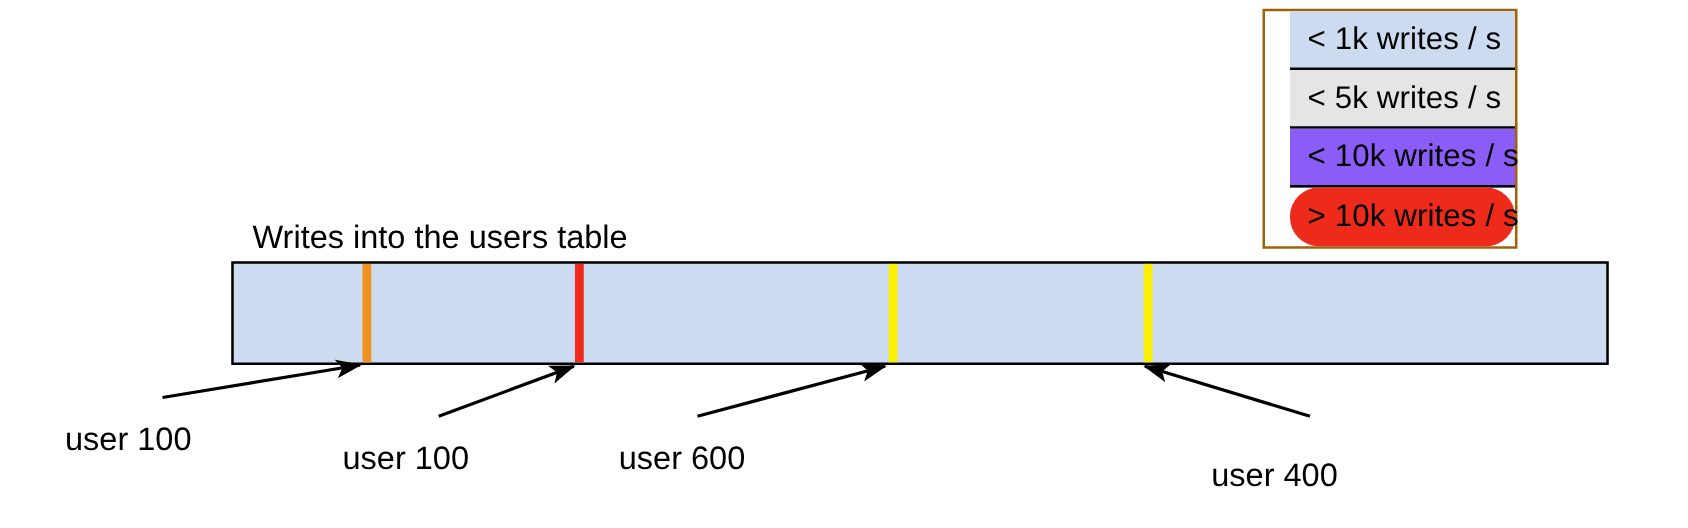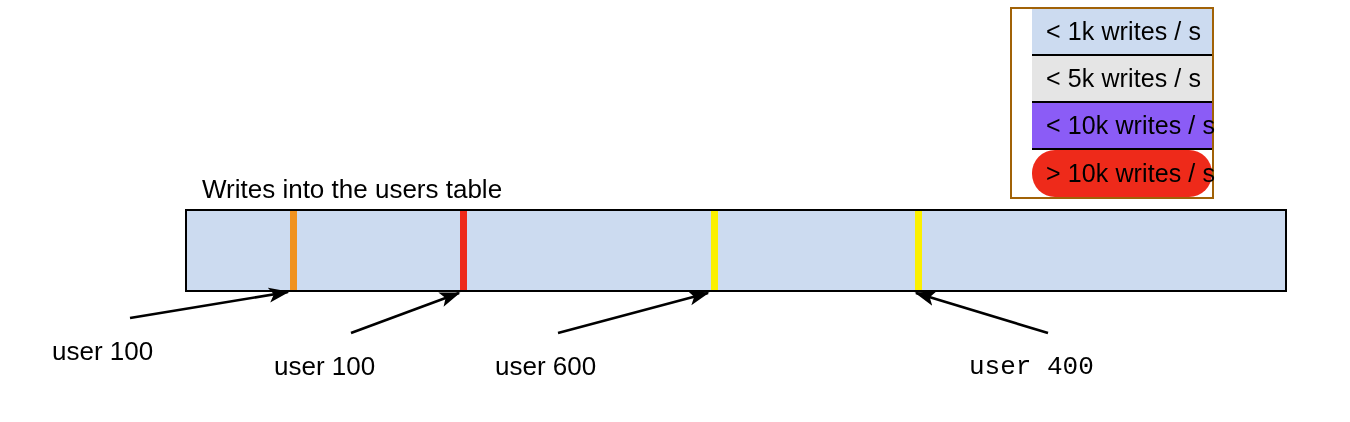--- a/index.html
+++ b/index.html
@@ -126,13 +126,13 @@
   </defs>
   <line x1="130" y1="318" x2="288" y2="292" stroke="#000000" stroke-width="2.6" marker-end="url(#ah)"></line>
   <line x1="351" y1="333" x2="459" y2="293" stroke="#000000" stroke-width="2.6" marker-end="url(#ah)"></line>
   <line x1="558" y1="333" x2="708" y2="293" stroke="#000000" stroke-width="2.6" marker-end="url(#ah)"></line>
   <line x1="1048" y1="333" x2="916" y2="293" stroke="#000000" stroke-width="2.6" marker-end="url(#ah)"></line>
 </svg>
 
 <div class="user-label" style="left:52px; top:338px;">user 100</div>
 <div class="user-label" style="left:274px; top:353px;">user 100</div>
 <div class="user-label" style="left:495px; top:353px;">user 600</div>
-<div class="user-label" style="left:969px; top:354px;font-family:Liberation Mono, monospace;">user 400</div>
+<div class="user-label" style="left:969px; top:367px;">user 400</div>
 
 </body></html>

